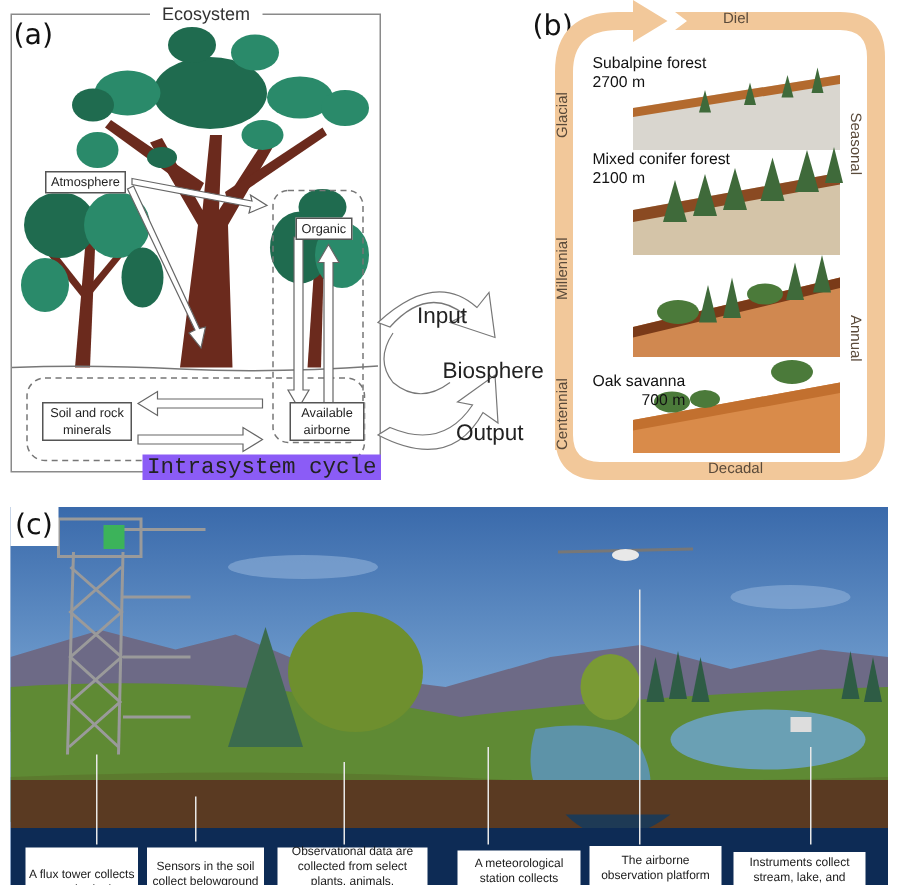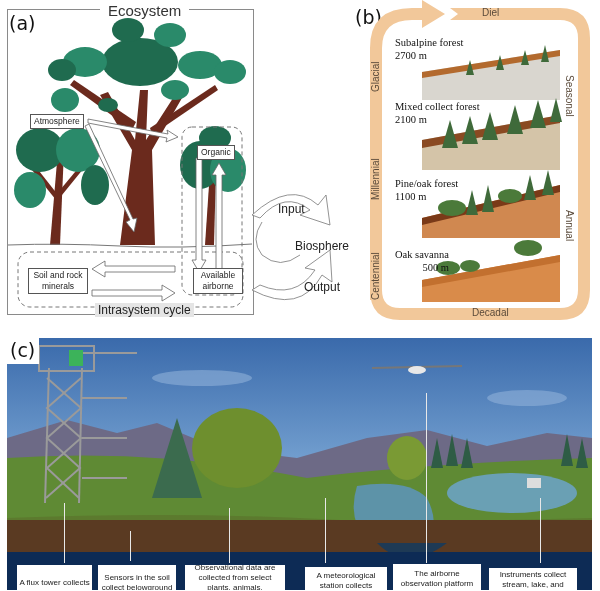--- a/index.html
+++ b/index.html
@@ -2,27 +2,27 @@
 <html><head>
 <meta charset="utf-8">
 <style>
   html,body{margin:0;padding:0;background:#ffffff;}
   body{width:600px;height:591px;position:relative;overflow:hidden;font-family:"Liberation Sans",sans-serif;}
   .abs{position:absolute;}
   .panel-label{position:absolute;font-family:"DejaVu Sans",sans-serif;font-size:19px;color:#111;}
   
   #panel-a{left:0;top:0;width:370px;height:320px;}
   .eco-frame{position:absolute;left:7px;top:9px;width:245px;height:304px;border:1px solid #8a8a8a;}
-  .eco-title{position:absolute;left:100px;top:2px;background:#fff;padding:0 8px;font-size:15px;color:#333;}
+  .eco-title{position:absolute;left:100px;top:2px;background:#fff;padding:0 8px;font-size:12px;color:#333;}
   .lbl-box{position:absolute;background:#fff;border:1px solid #555;font-size:8.5px;color:#222;text-align:center;line-height:11px;padding:1px 3px;}
-  .plain-lbl{position:absolute;font-size:12px;color:#222;}
+  .plain-lbl{position:absolute;font-size:15px;color:#222;}
   
   #panel-b{left:360px;top:0;width:240px;height:320px;}
   .cycle-lbl{position:absolute;font-size:10px;color:#5a4a3a;}
-  .forest-name{position:absolute;font-size:10.5px;color:#111;line-height:13px;font-family:Liberation Serif, serif;}
+  .forest-name{position:absolute;font-size:10.5px;color:#111;line-height:13px;}
   
   #panel-c{left:0;top:330px;width:600px;height:261px;}
   .scene{position:absolute;left:7px;top:8px;width:585px;height:252px;overflow:hidden;background:#3f6fae;}
   .caption{position:absolute;background:#fff;font-size:8px;color:#1a1a1a;text-align:center;line-height:10px;display:flex;align-items:center;justify-content:center;padding:2px;box-sizing:border-box;}
   .leader{position:absolute;width:1px;background:#e8e8e8;}
 </style>
 </head>
 <body>
 
 <div id="panel-a" class="abs">
@@ -84,21 +84,21 @@
       <path d="M252 215 Q290 180 318 205 L326 195 L330 225 L300 215 L310 210 Q285 190 260 218 Z"></path>
       <path d="M300 255 Q280 270 262 255 Q250 240 262 222" fill="none"></path>
       <path d="M252 290 Q300 315 322 275 L332 282 L330 250 L305 268 L315 270 Q295 300 260 285 Z"></path>
     </g>
   </svg>
 
   <div class="lbl-box" style="left:30px;top:114px;">Atmosphere</div>
   <div class="lbl-box" style="left:197px;top:145px;">Organic</div>
   <div class="lbl-box" style="left:28px;top:268px;width:52px;">Soil and rock minerals</div>
   <div class="lbl-box" style="left:193px;top:268px;width:42px;">Available airborne</div>
-  <div class="plain-lbl" style="left:95px;top:303px;background:#e5e5e5;padding:0 3px;">Intrasystem cycle</div>
+  <div class="plain-lbl" style="left:95px;top:303px;background:#8b5cf6;padding:0 3px;font-family:Liberation Mono, monospace;">Intrasystem cycle</div>
   <div class="plain-lbl" style="left:278px;top:202px;">Input</div>
   <div class="plain-lbl" style="left:295px;top:239px;">Biosphere</div>
   <div class="plain-lbl" style="left:272px;top:280px;margin-left:32px;">Output</div>
 </div>
 
 <div id="panel-b" class="abs">
   <div class="panel-label" style="left:-5px;top:6px;">(b)</div>
   <svg class="abs" style="left:0;top:0;" width="240" height="320">
     <path d="M12 310 L12 50 Q12 20 45 20 L70 20 L62 8 L95 20 L62 34 L68 26 L45 26 Q20 26 20 50 L20 302 Q20 312 40 312 L180 312 Q218 312 218 280 L218 45 Q218 22 195 22 L100 22" fill="none" stroke="#f2c89a" stroke-width="0"></path>
 
@@ -153,30 +153,26 @@
   <div class="cycle-lbl" style="left:100px;top:307px;padding-left:12px;">Decadal</div>
   <div class="cycle-lbl" style="left:10px;top:300px;transform:rotate(-90deg);transform-origin:left top;">Centennial</div>
   <div class="cycle-lbl" style="left:10px;top:200px;transform:rotate(-90deg);transform-origin:left top;">Millennial</div>
   <div class="cycle-lbl" style="left:10px;top:92px;transform:rotate(-90deg);transform-origin:left top;">Glacial</div>
 
   <div class="forest-name" style="left:35px;top:36px;">
     <div>Subalpine forest</div>
     <div>2700 m</div>
   </div>
   <div class="forest-name" style="left:35px;top:100px;">
-    <div>Mixed collect forest</div>
+    <div>Mixed conifer forest</div>
     <div>2100 m</div>
-  </div>
-  <div class="forest-name" style="left:35px;top:177px;">
-    <div>Pine/oak forest</div>
-    <div>1100 m</div>
   </div>
   <div class="forest-name" style="left:35px;top:248px;text-align:right;">
     <div>Oak savanna</div>
-    <div>500 m</div>
+    <div>700 m</div>
   </div>
 </div>
 
 <div id="panel-c" class="abs">
   <div class="scene">
     <svg class="abs" style="left:0;top:0;" width="585" height="252">
       <defs>
         <linearGradient id="sky" x1="0" y1="0" x2="0" y2="1">
           <stop offset="0" stop-color="#3a6aab"></stop>
             <stop offset="1" stop-color="#7aa6d4"></stop>

